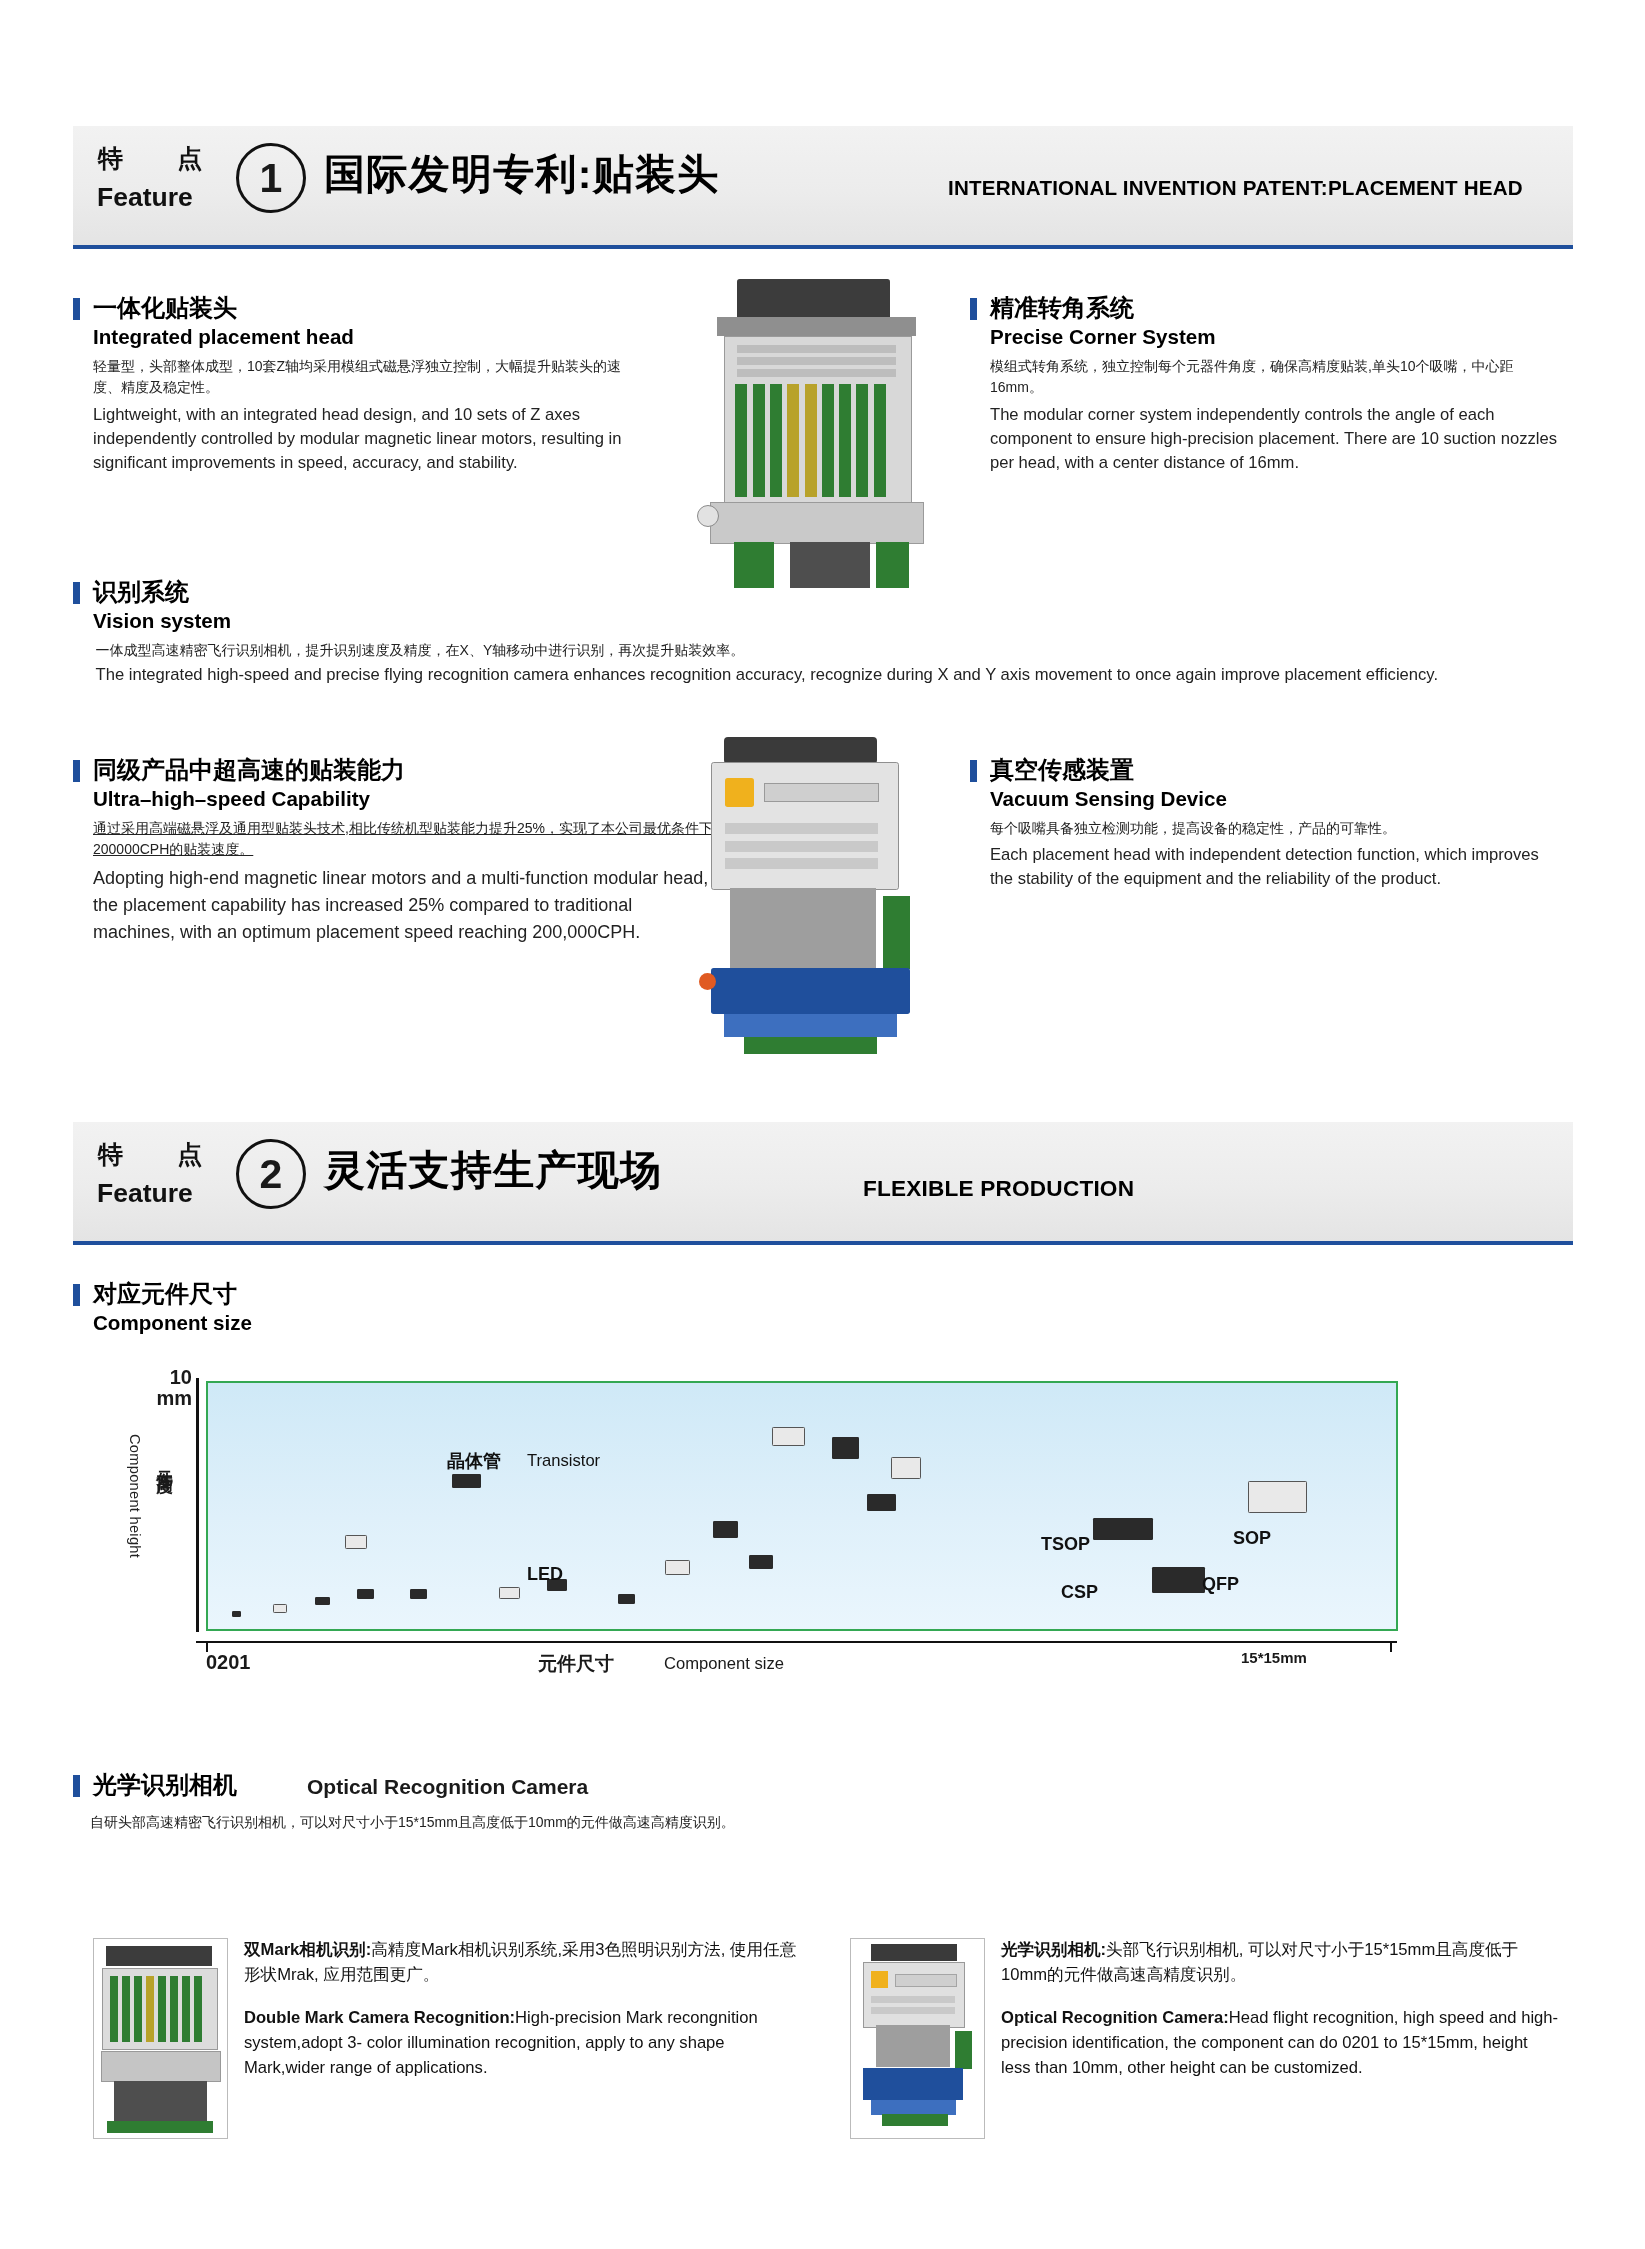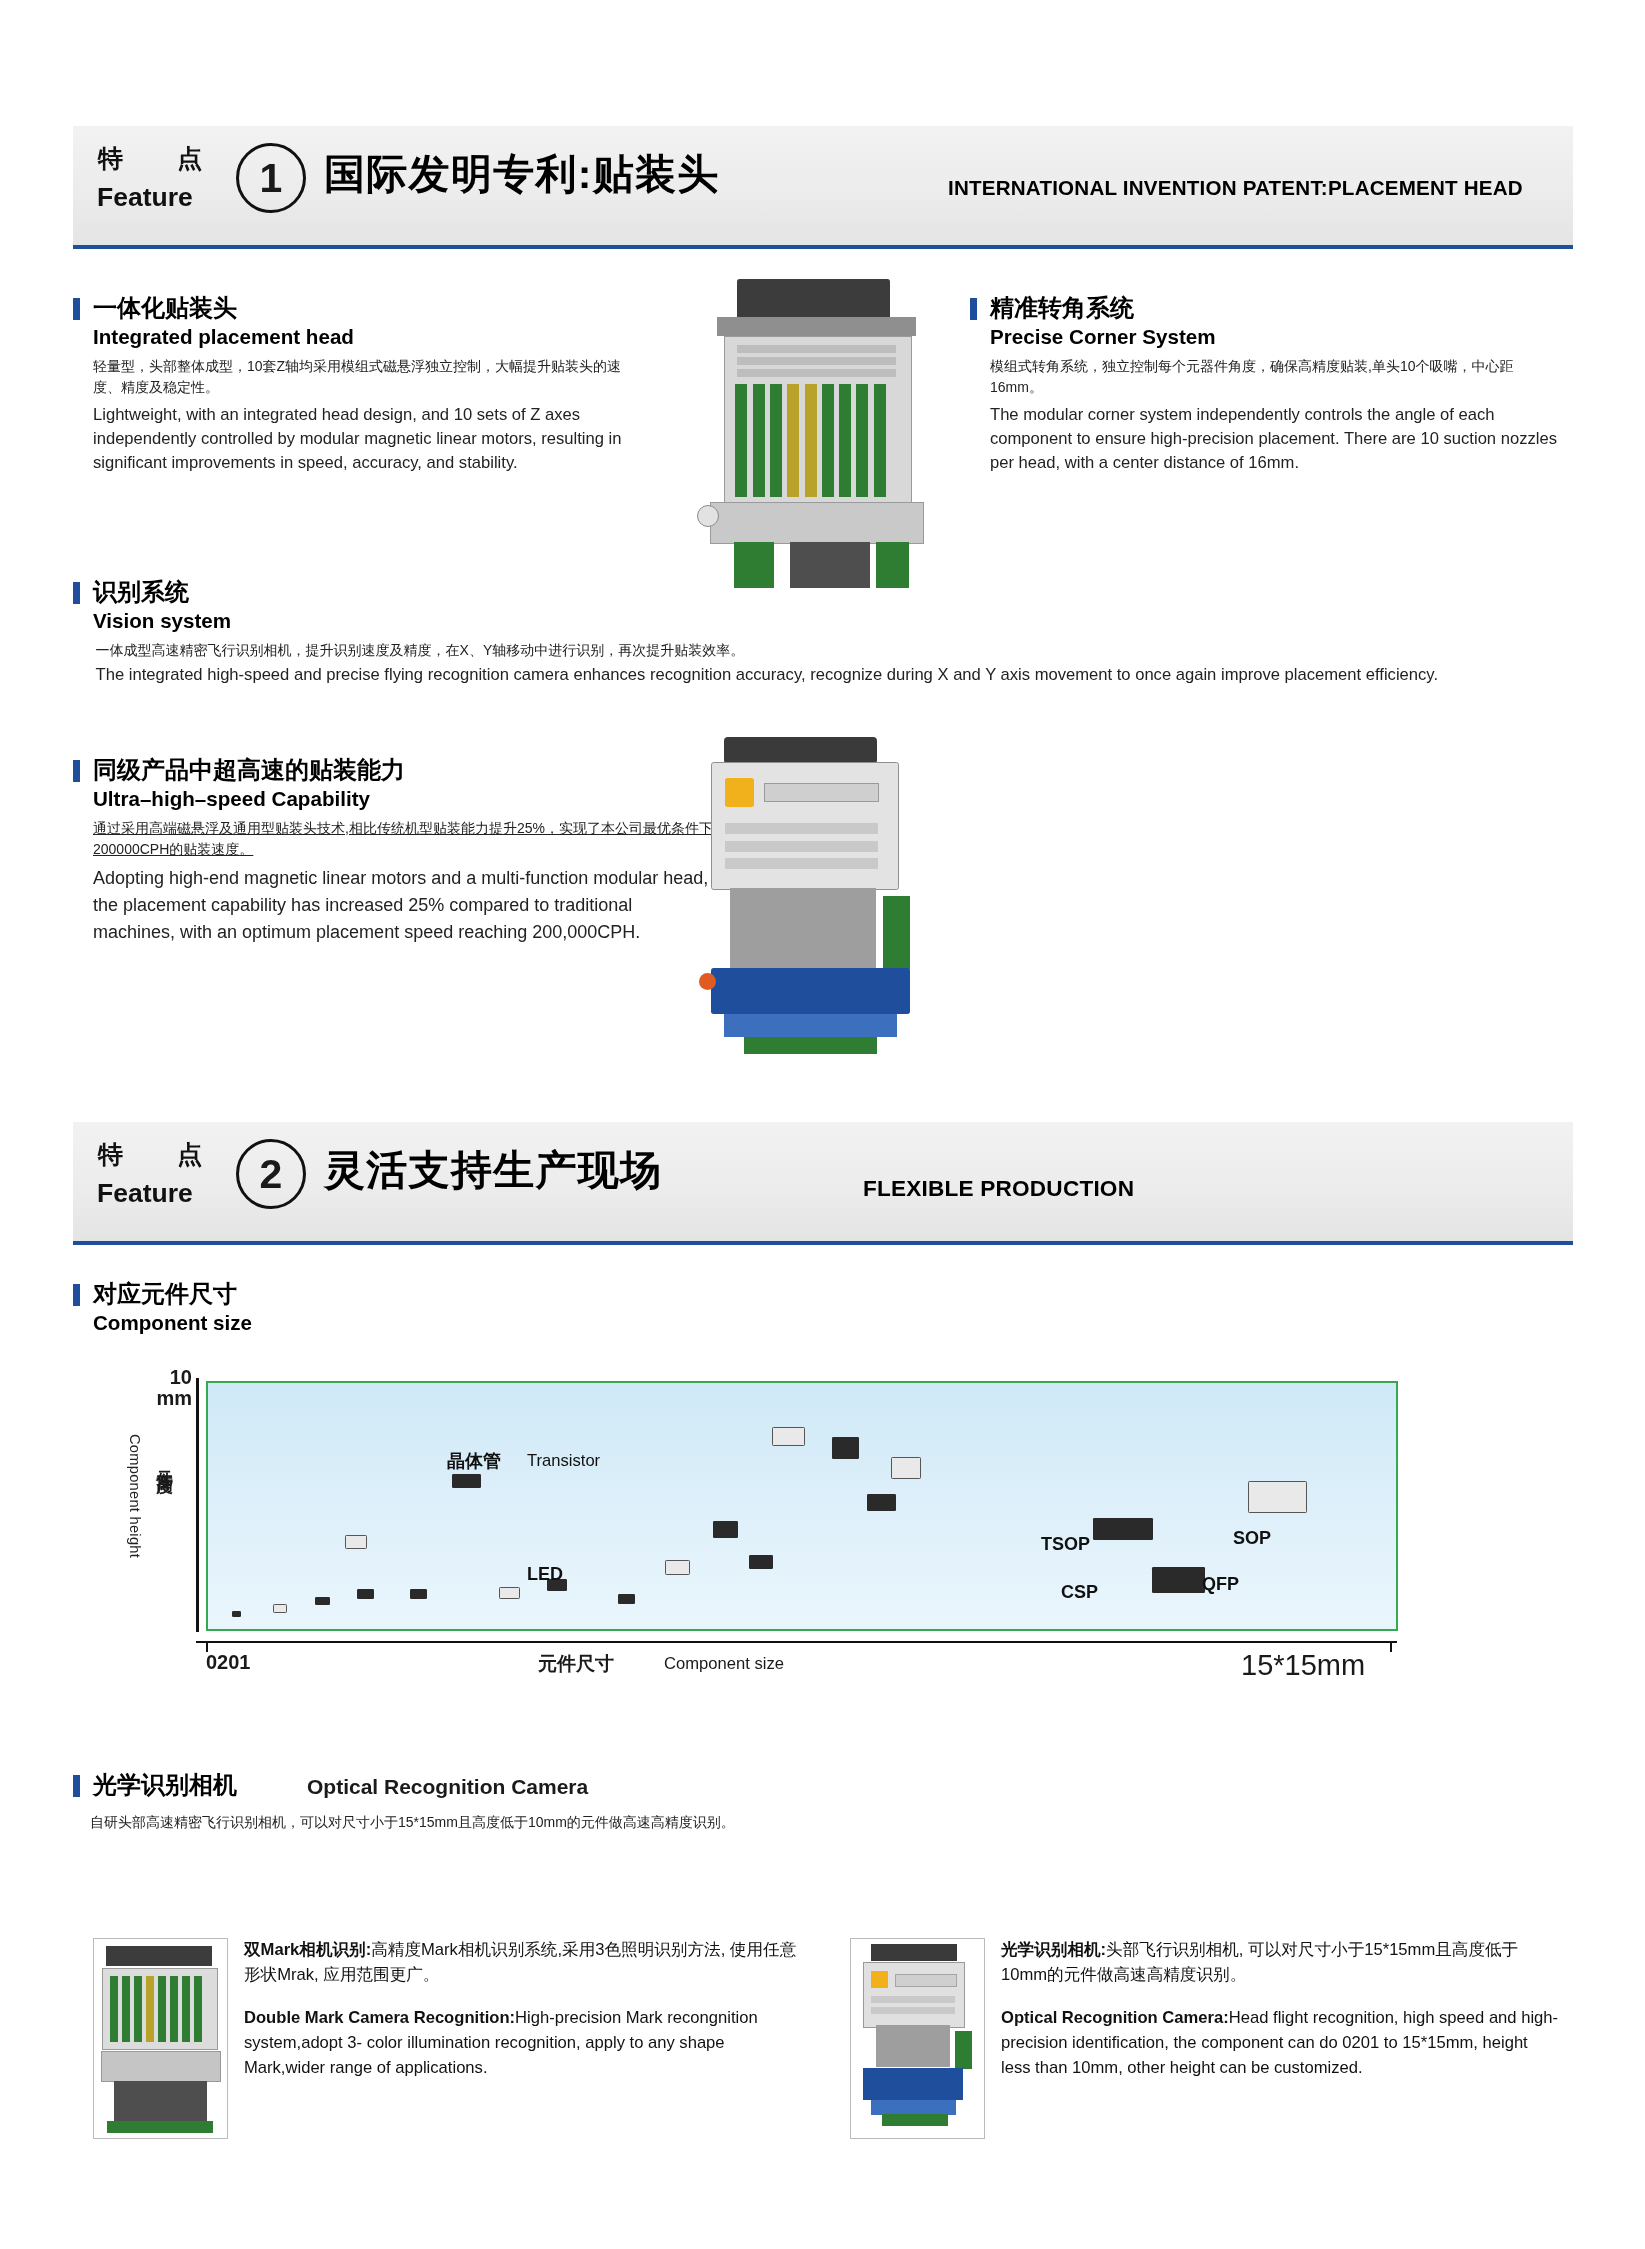--- a/index.html
+++ b/index.html
@@ -59,21 +59,21 @@
   }
   .tick{position:absolute;width:2px;height:10.6px;background:#111;}
   .lbl10{position:absolute;left:66px;top:13.3px;text-align:right;width:53px;font-size:20px;font-weight:bold;line-height:1.05;}
   .ylabel-cn{
     position:absolute;left:80px;top:103px;font-size:16.6px;font-weight:bold;writing-mode:vertical-rl;letter-spacing:2px;
   }
   .ylabel-en{
     position:absolute;left:54px;top:80px;font-size:14.6px;writing-mode:vertical-rl;letter-spacing:0.3px;color:#222;
   }
   .x-left{position:absolute;left:133px;top:297px;font-size:20px;font-weight:bold;}
-  .x-right{position:absolute;left:1168px;top:295px;font-size:29px;font-weight:normal;}
+  .x-right{position:absolute;left:1168px;top:295px;font-size:15px;font-weight:bold;}
   .x-mid-cn{position:absolute;left:465px;top:297px;font-size:19px;font-weight:bold;text-align:right;}
   .x-mid-en{position:absolute;left:591px;top:300px;font-size:16.6px;}
 
   .chip{position:absolute;background:#2a2a2a;border-radius:1.3px;}
   .chip.light{background:#e9e9e9;border:1.3px solid #555;}
   .ann{position:absolute;font-size:18px;font-weight:bold;color:#111;}
   .ann.sm{font-size:16.6px;font-weight:normal;}
 
   
   .card{position:absolute;top:1938px;width:710px;}
@@ -123,20 +123,26 @@
     <div class="p-en" style="padding-left:22.6px;width:1460px;margin-top:1.3px;">The integrated high-speed and precise flying recognition camera enhances recognition accuracy, recognize during X and Y axis movement to once again improve placement efficiency.</div>
   </div>
 
   <div class="blk" style="left:73px;top:757px;width:650px;">
     <div class="h-cn">同级产品中超高速的贴装能力</div>
     <div class="h-en">Ultra–high–speed Capability</div>
     <div class="p-cn" style="padding-left:20px;width:624px;text-decoration:underline;">通过采用高端磁悬浮及通用型贴装头技术,相比传统机型贴装能力提升25%，实现了本公司最优条件下200000CPH的贴装速度。</div>
     <div class="p-en" style="padding-left:20px;width:624px;font-size:18px;line-height:1.5;">Adopting high-end magnetic linear motors and a multi-function modular head, the placement capability has increased 25% compared to traditional machines, with an optimum placement speed reaching 200,000CPH.</div>
   </div>
 
+  <div class="blk" style="left:970px;top:757px;width:597px;">
+    <div class="h-cn">真空传感装置</div>
+    <div class="h-en">Vacuum Sensing Device</div>
+    <div class="p-cn" style="padding-left:20px;width:571px;">每个吸嘴具备独立检测功能，提高设备的稳定性，产品的可靠性。</div>
+    <div class="p-en" style="padding-left:20px;width:571px;">Each placement head with independent detection function, which improves the stability of the equipment and the reliability of the product.</div>
+  </div>
 
   <div class="mach" style="left:697px;top:279px;width:246px;height:332px;">
     <div class="mbox" style="left:40px;top:0;width:153px;height:40px;background:#3c3c3c;border-radius:2.7px;"></div>
     <div class="mbox" style="left:20px;top:38px;width:199px;height:18.6px;background:#8f8f8f;"></div>
     <div class="mbox" style="left:26.5px;top:57px;width:186px;height:166px;background:#d8d8d8;border:1.3px solid #9a9a9a;"></div>
     <div class="mbox" style="left:40px;top:66px;width:159px;height:8px;background:#bdbdbd;"></div>
     <div class="mbox" style="left:40px;top:78px;width:159px;height:8px;background:#bdbdbd;"></div>
     <div class="mbox" style="left:40px;top:90px;width:159px;height:8px;background:#bdbdbd;"></div>
     <div class="mbox" style="left:38px;top:105px;width:12px;height:113px;background:#2f7d32;"></div>
     <div class="mbox" style="left:56px;top:105px;width:12px;height:113px;background:#2f7d32;"></div>

